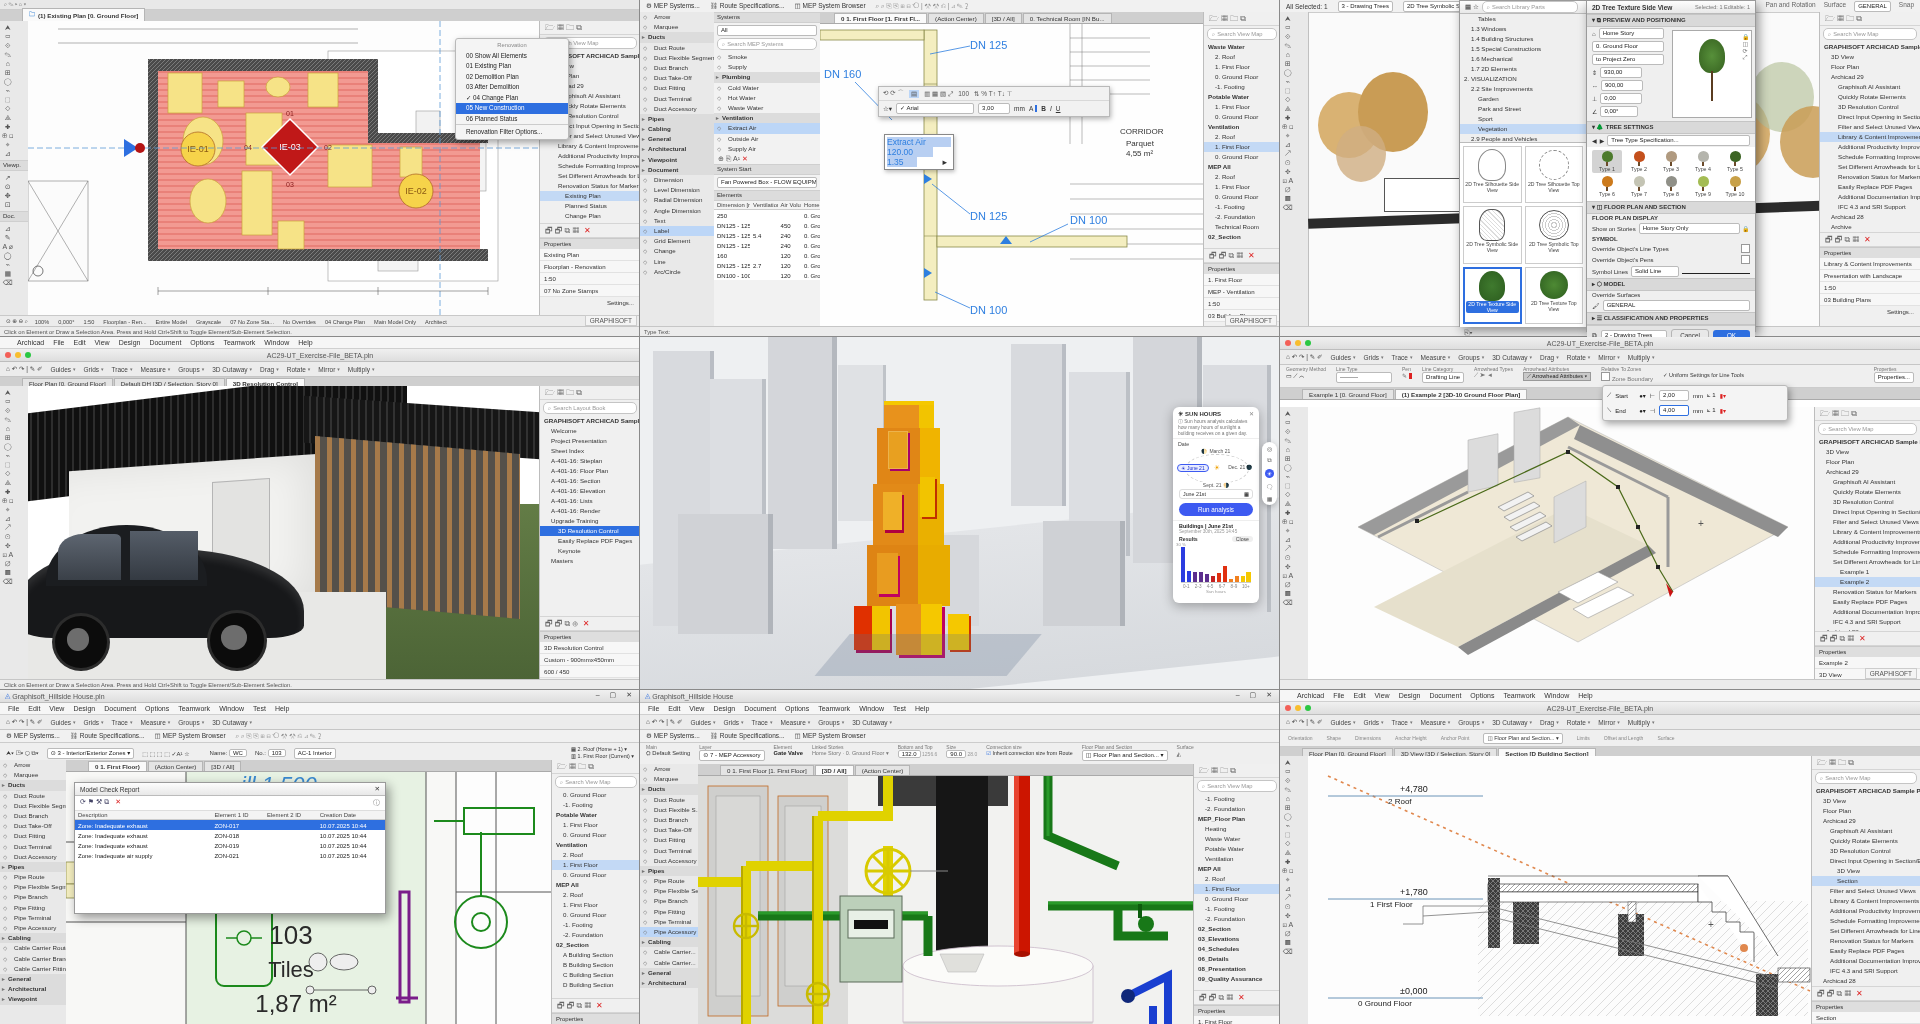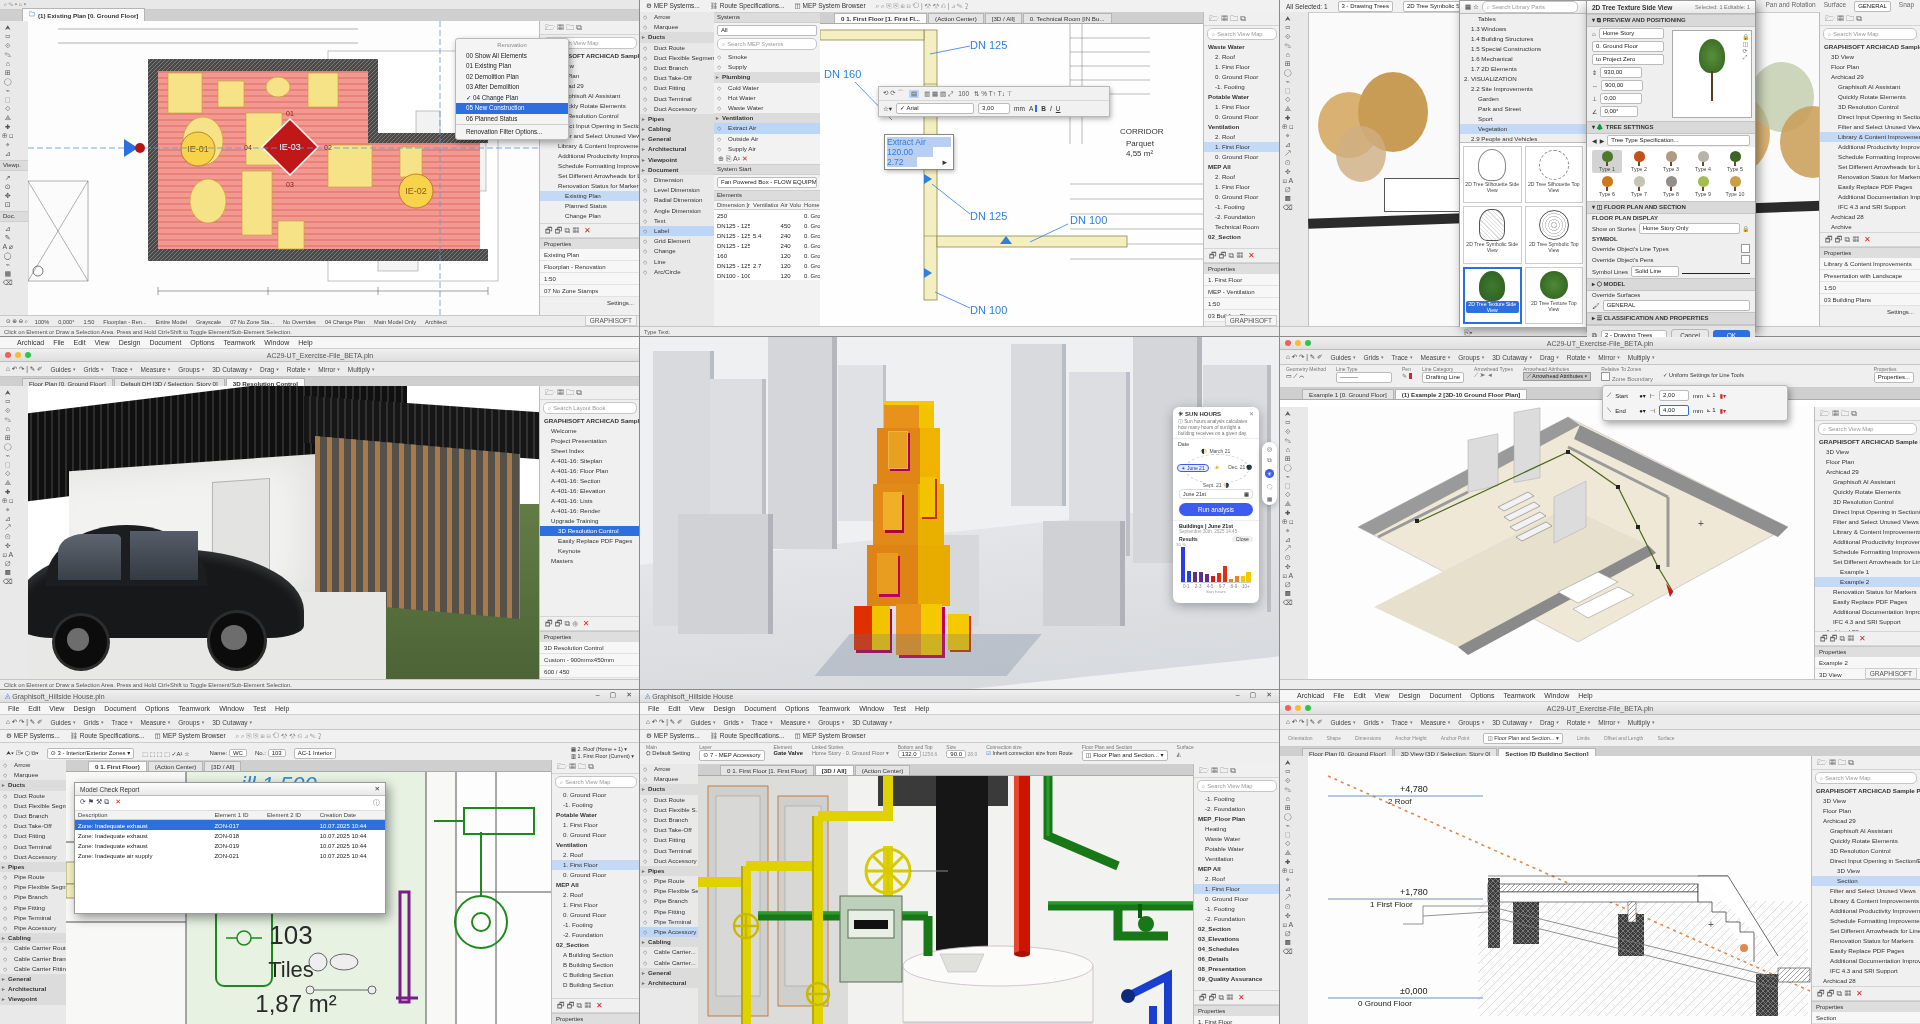--- a/index.html
+++ b/index.html
@@ -433,21 +433,21 @@
         <span style="border-right:2px solid #2e6fe0;padding-right:2px;">A</span>
         <b>B</b>
         <i>I</i>
         <u>U</u>
       </div>
     </div>
     
     <div style="position:absolute;left:64px;top:122px;width:64px;background:#fff;border:1px solid #888;box-shadow:1px 2px 4px rgba(0,0,0,.25);padding:2px;">
       <div style="font-size:8.5px;color:#2e7fe0;background:#b8cff2;">Extract Air</div>
       <div style="font-size:8.5px;color:#2e7fe0;background:#b8cff2;width:46px;">120.00</div>
-      <div style="font-size:8.5px;color:#2e7fe0;background:#b8cff2;width:30px;">2.72</div>
+      <div style="font-size:8.5px;color:#2e7fe0;background:#b8cff2;width:30px;">1.35</div>
       <div style="position:absolute;right:6px;bottom:2px;font-size:9px;color:#333;">▸</div>
     </div>
   </div>
   <div class="sidebar" style="top:12px;bottom:10px;right:0;width:76px;">
     <div class="sb-icons">🗁 ▦ 🗀 ⧉</div>
     <div class="search">
           <span>⌕</span>
           <span>Search View Map</span>
         </div>
     <div class="tree" style="height:206px;">

